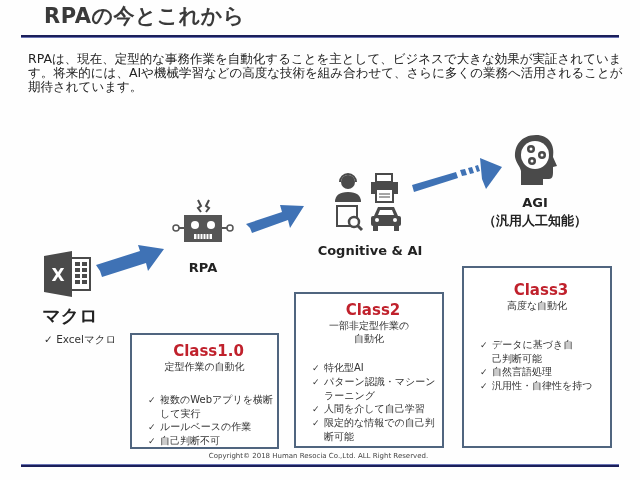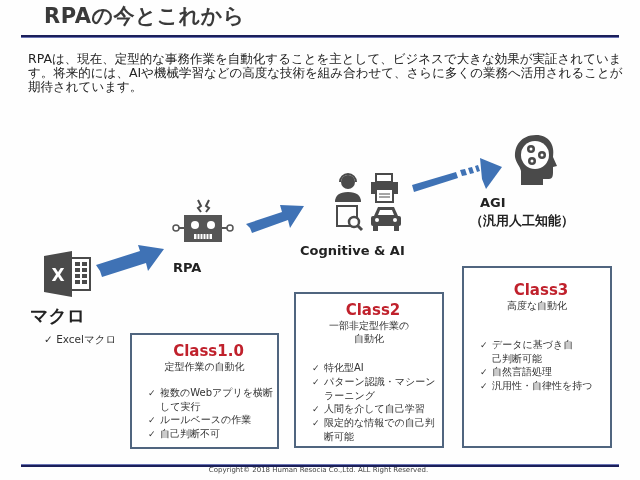--- a/index.html
+++ b/index.html
@@ -2,30 +2,30 @@
 <html><head>
 <meta charset="utf-8">
 <style>
   html, body { margin:0; padding:0; }
   body { width:640px; height:480px; background:#fefefe; position:relative; overflow:hidden;
          font-family:"DejaVu Sans", sans-serif; color:#333; }
   .abs { position:absolute; }
   #title { left:8px; top:2px; font-size:21px; font-weight:bold; color:#3a3a3a; letter-spacing:0.5px;margin-left:36px; }
   #title-rule { left:21px; top:35px; width:598px; height:2px; background:#1b1f5a; border-bottom:1px solid #6a74b4; }
   #intro { left:28px; top:52px; width:600px; font-size:12.5px; line-height:14px; color:#222; }
-  .label { font-weight:bold; font-size:13px; color:#222; text-align:left; }
+  .label { font-weight:bold; font-size:13px; color:#222; text-align:center; }
   .small { font-size:10.5px; color:#333; }
   .box { border:2px solid #50657f; background:#fff; }
   .box-title { text-align:center; font-weight:bold; color:#c0212c; font-size:15px;padding-left:8px; }
   .box-sub { text-align:center; font-size:10px; color:#333; line-height:13px; }
   .box ul { list-style:none; padding:0; margin:0; font-size:10px; line-height:13px; color:#333; }
   .box li { padding-left:18px; text-indent:-12px; }
   .box li::before { content:"✓"; display:inline-block; width:12px; text-indent:0; font-size:9px; }
   #footer-rule { left:21px; top:464px; width:598px; height:2px; background:#1b1f5a; border-top:1px solid #6a74b4; }
-  #copyright { left:0; top:466px; width:637px; text-align:center; font-size:7px; color:#444; }
+  #copyright { left:0; top:452px; width:637px; text-align:center; font-size:7px; color:#444; }
   svg { position:absolute; overflow:visible; }
 </style>
 </head>
 <body>
 
 <div id="title" class="abs">RPAの今とこれから</div>
 <div id="title-rule" class="abs"></div>
 <div id="intro" class="abs">RPAは、現在、定型的な事務作業を自動化することを主として、ビジネスで大きな効果が実証されています。将来的には、AIや機械学習などの高度な技術を組み合わせて、さらに多くの業務へ活用されることが期待されています。</div>
 
 <svg style="left:44px;top:251px" width="50" height="46" viewBox="0 0 50 46">
@@ -126,21 +126,21 @@
       <circle cx="31" cy="22" r="1.5"></circle>
       <circle cx="21" cy="28" r="1.5"></circle>
     </g>
 </svg>
 <div class="abs label" style="left:480px;top:195px;width:110px">AGI</div>
 <div class="abs label" style="left:470px;top:212px;width:130px">（汎用人工知能）</div>
 
 <div class="abs box" style="left:130px;top:333px;width:145px;height:112px">
   <div class="box-title" style="margin-top:7px">Class1.0</div>
   <div class="box-sub">定型作業の自動化</div>
-  <ul style="margin:13px 0 0 10px">
+  <ul style="margin:20px 0 0 10px">
     <li style="width:118px">複数のWebアプリを横断して実行</li>
     <li>ルールベースの作業</li>
     <li>自己判断不可</li>
   </ul>
 </div>
 
 <div class="abs box" style="left:294px;top:292px;width:146px;height:152px">
   <div class="box-title" style="margin-top:7px">Class2</div>
   <div class="box-sub" style="width:90px;margin:0 auto">一部非定型作業の自動化</div>
   <ul style="margin:16px 0 16px 10px">

